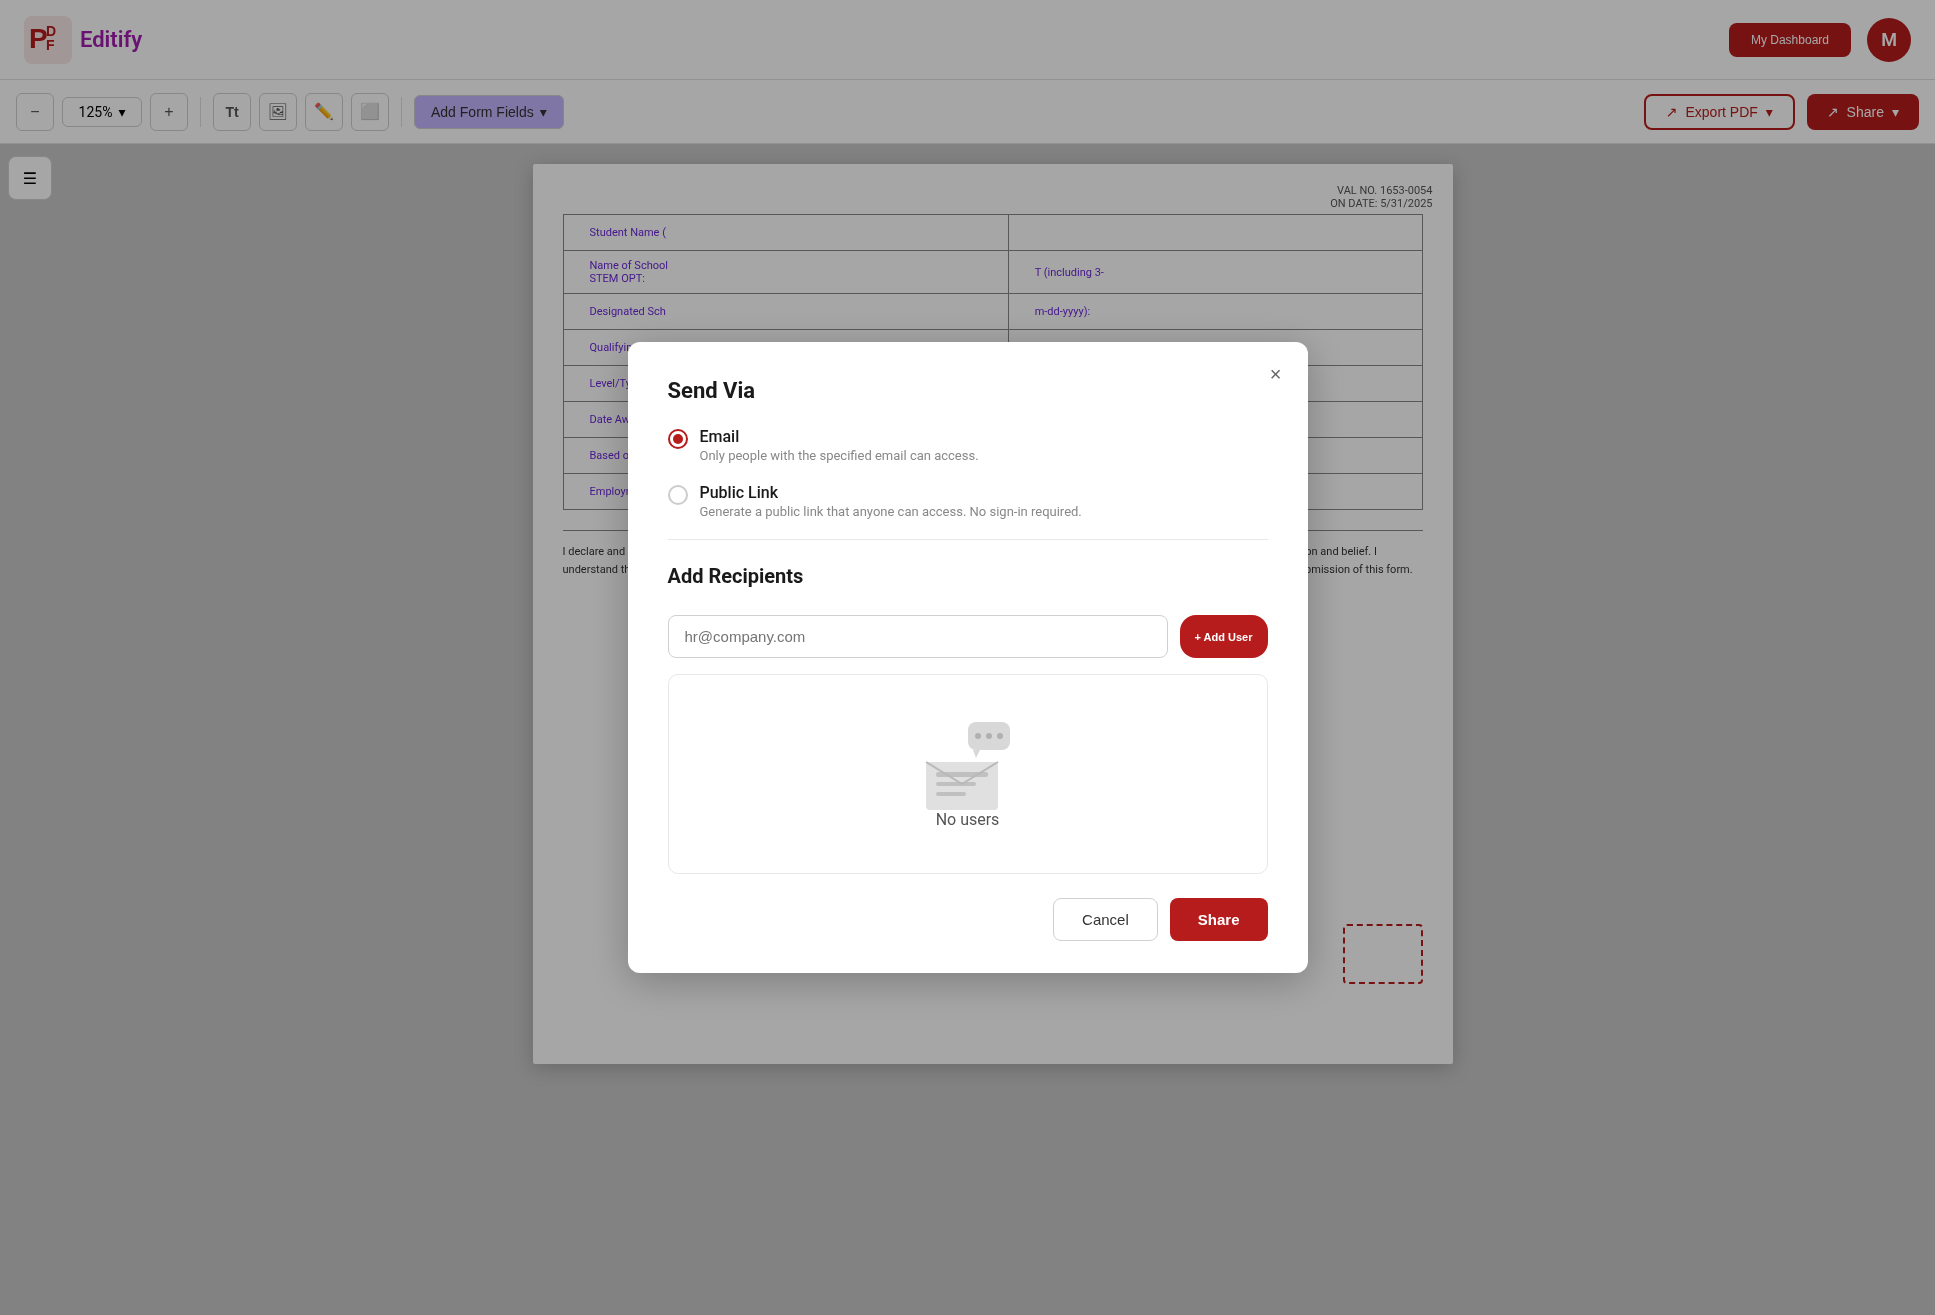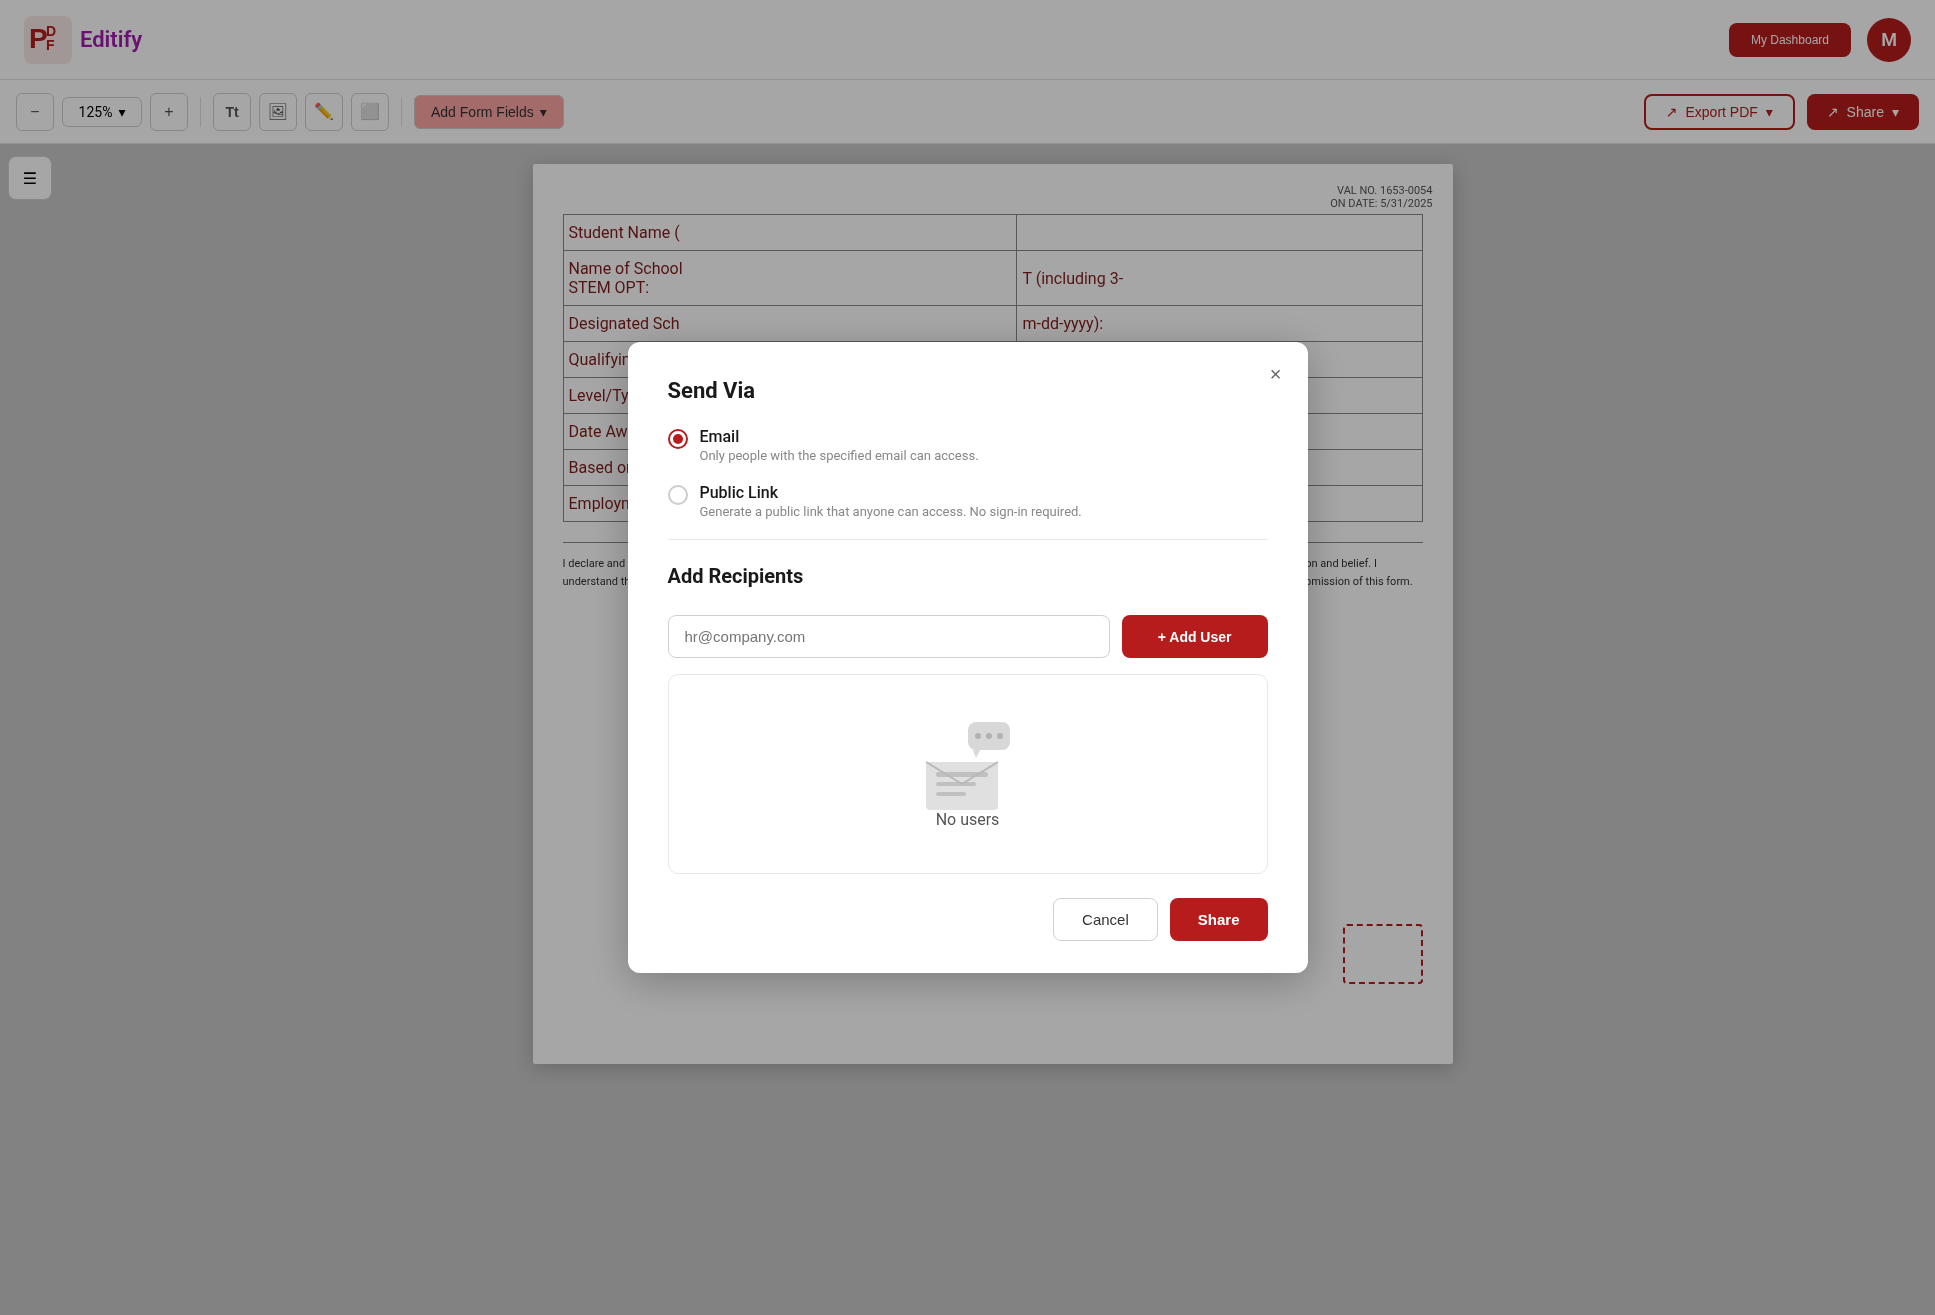--- a/index.html
+++ b/index.html
@@ -105,21 +105,21 @@
       min-width: 80px;
       justify-content: center;
     }
     .toolbar-divider {
       width: 1px;
       height: 30px;
       background: #e0e0e0;
       margin: 0 4px;
     }
     .add-form-fields-btn {
-      background: #fca5a5;
+      background: #c4b5fd;
       border: 1px solid #d0d0d0;
       border-radius: 6px;
       padding: 8px 16px;
       font-size: 14px;
       display: flex;
       align-items: center;
       gap: 6px;
       cursor: pointer;
       color: #333;
     }
@@ -199,23 +199,23 @@
       padding: 30px;
       position: relative;
     }
     .doc-table {
       width: 100%;
       border-collapse: collapse;
       margin-top: 20px;
     }
     .doc-table td {
       border: 1px solid #888;
-      padding: 8px 5px;
-      font-size: 16px;
-      color: #7f1d1d;
+      padding: 8px 26px;
+      font-size: 11px;
+      color: #6d28d9;
       height: 36px;
     }
     .doc-corner {
       position: absolute;
       right: 20px;
       top: 20px;
       font-size: 11px;
       color: #555;
       text-align: right;
     }
@@ -345,23 +345,23 @@
       border-radius: 8px;
       padding: 12px 16px;
       font-size: 15px;
       color: #999;
       outline: none;
     }
     .add-user-btn {
       background: #b71c1c;
       color: #fff;
       border: none;
-      border-radius: 8px;
-      padding: 12px 36px;
-      font-size: 14px;
+      border-radius: 16px;
+      padding: 12px 15px;
+      font-size: 11px;
       font-weight: 600;
       cursor: pointer;
       display: flex;
       align-items: center;
       gap: 8px;
       white-space: nowrap;
     }
 
     
     .empty-state {

